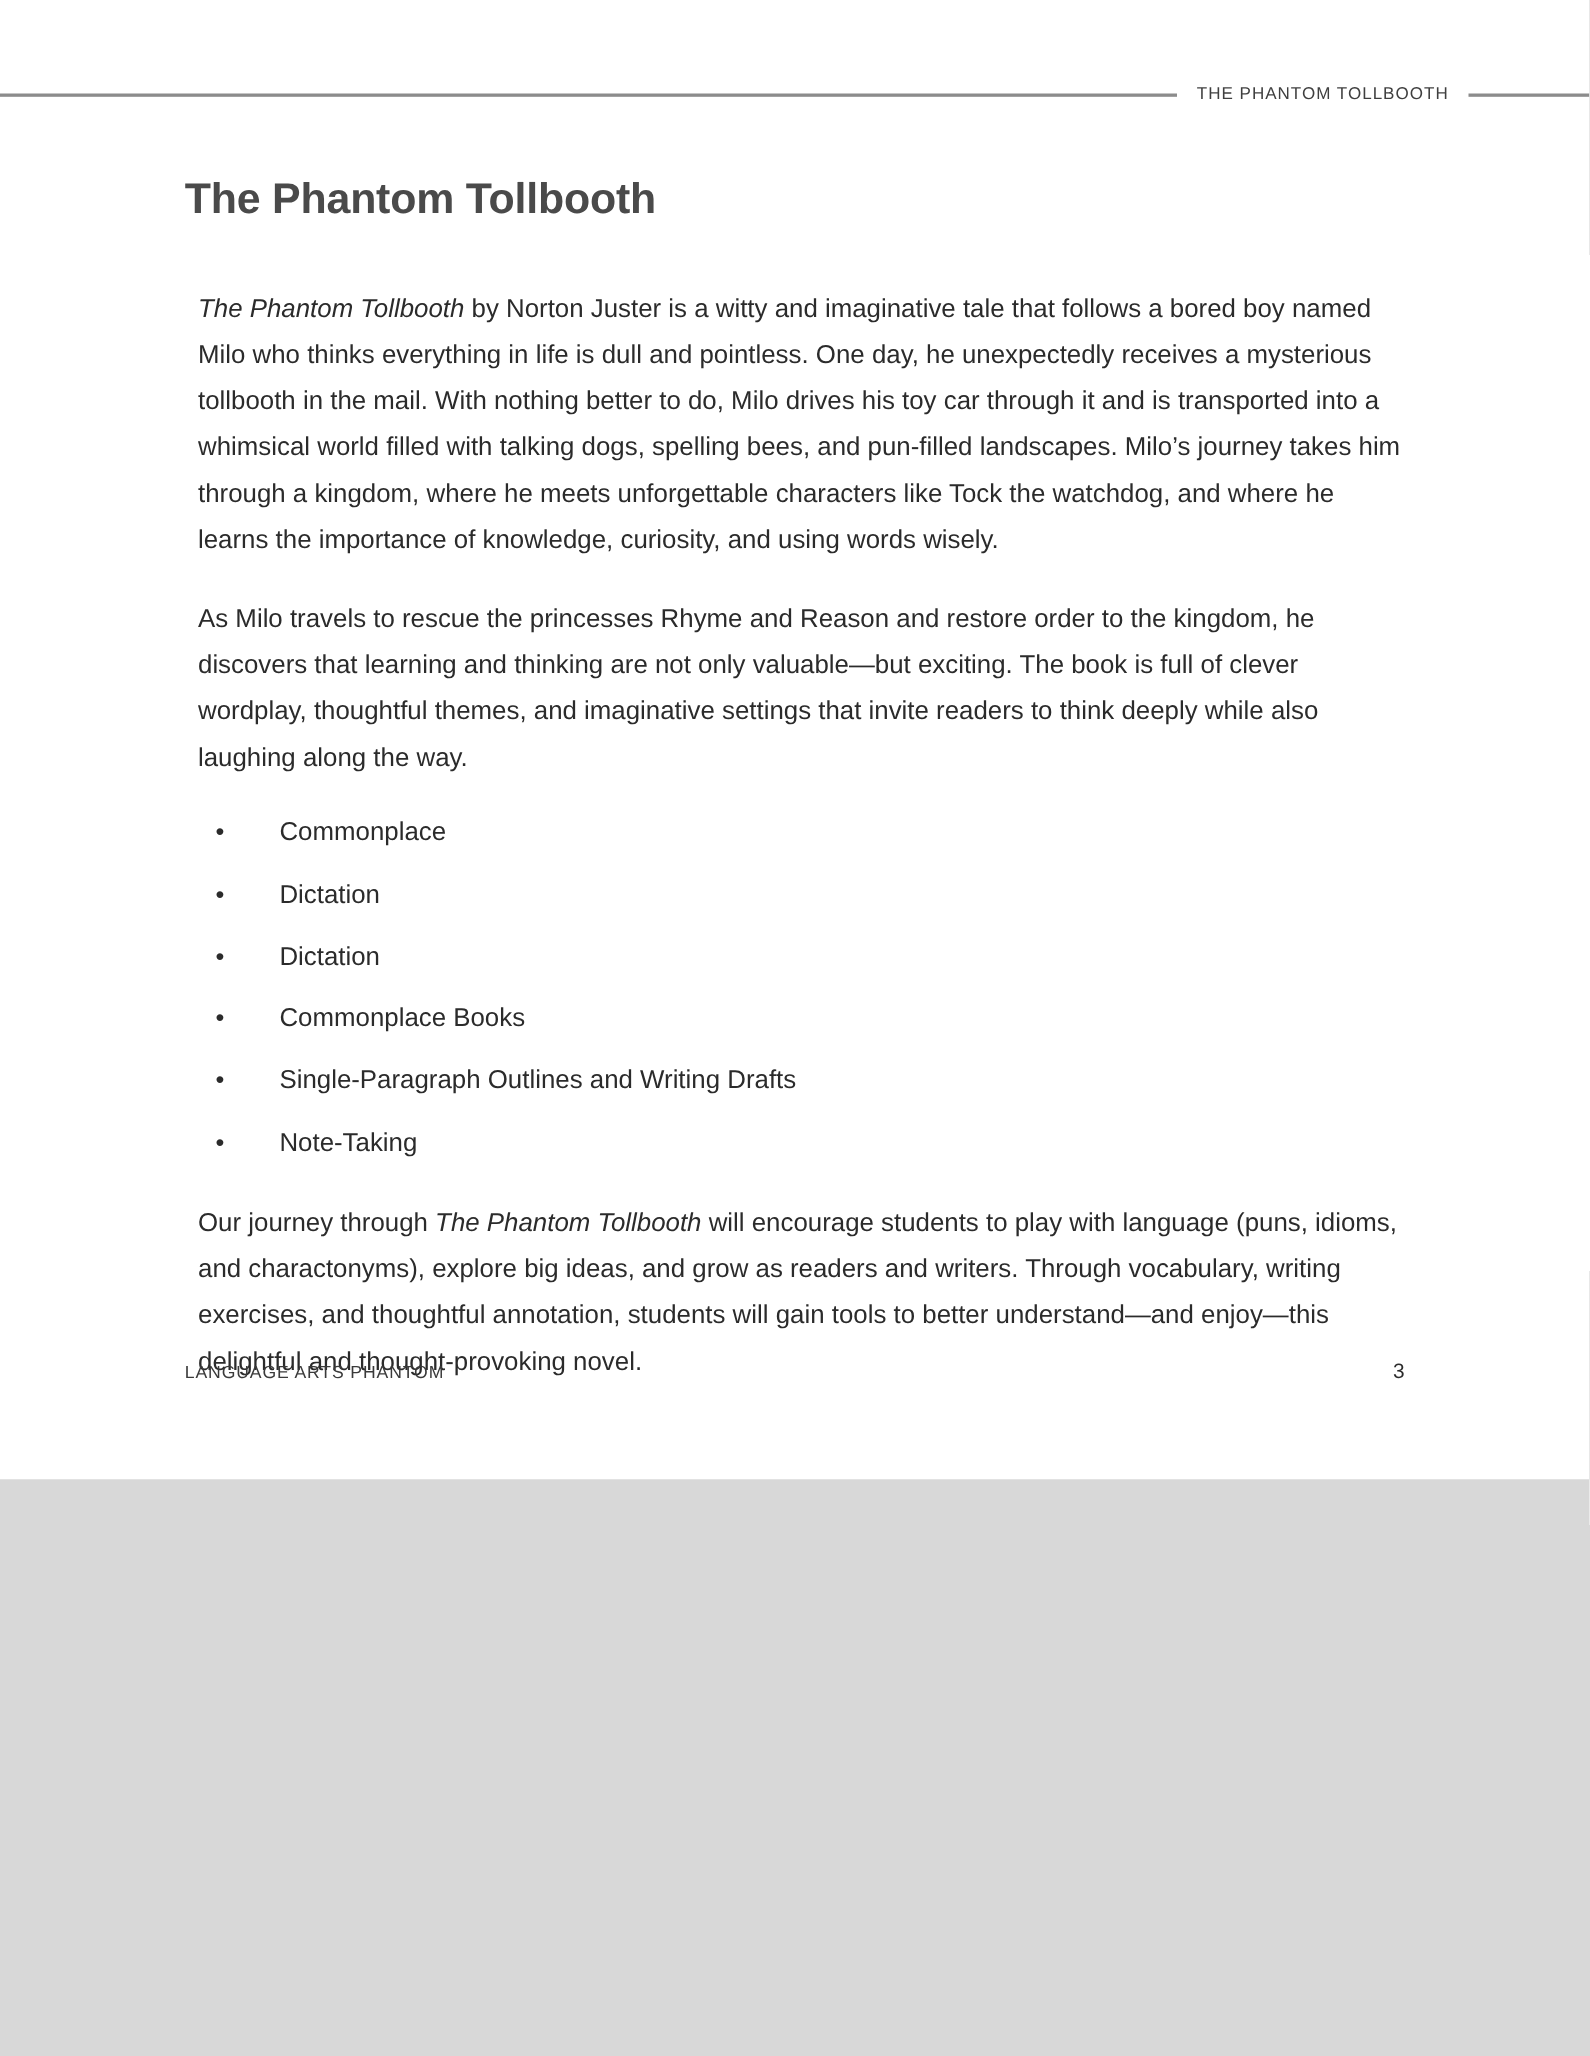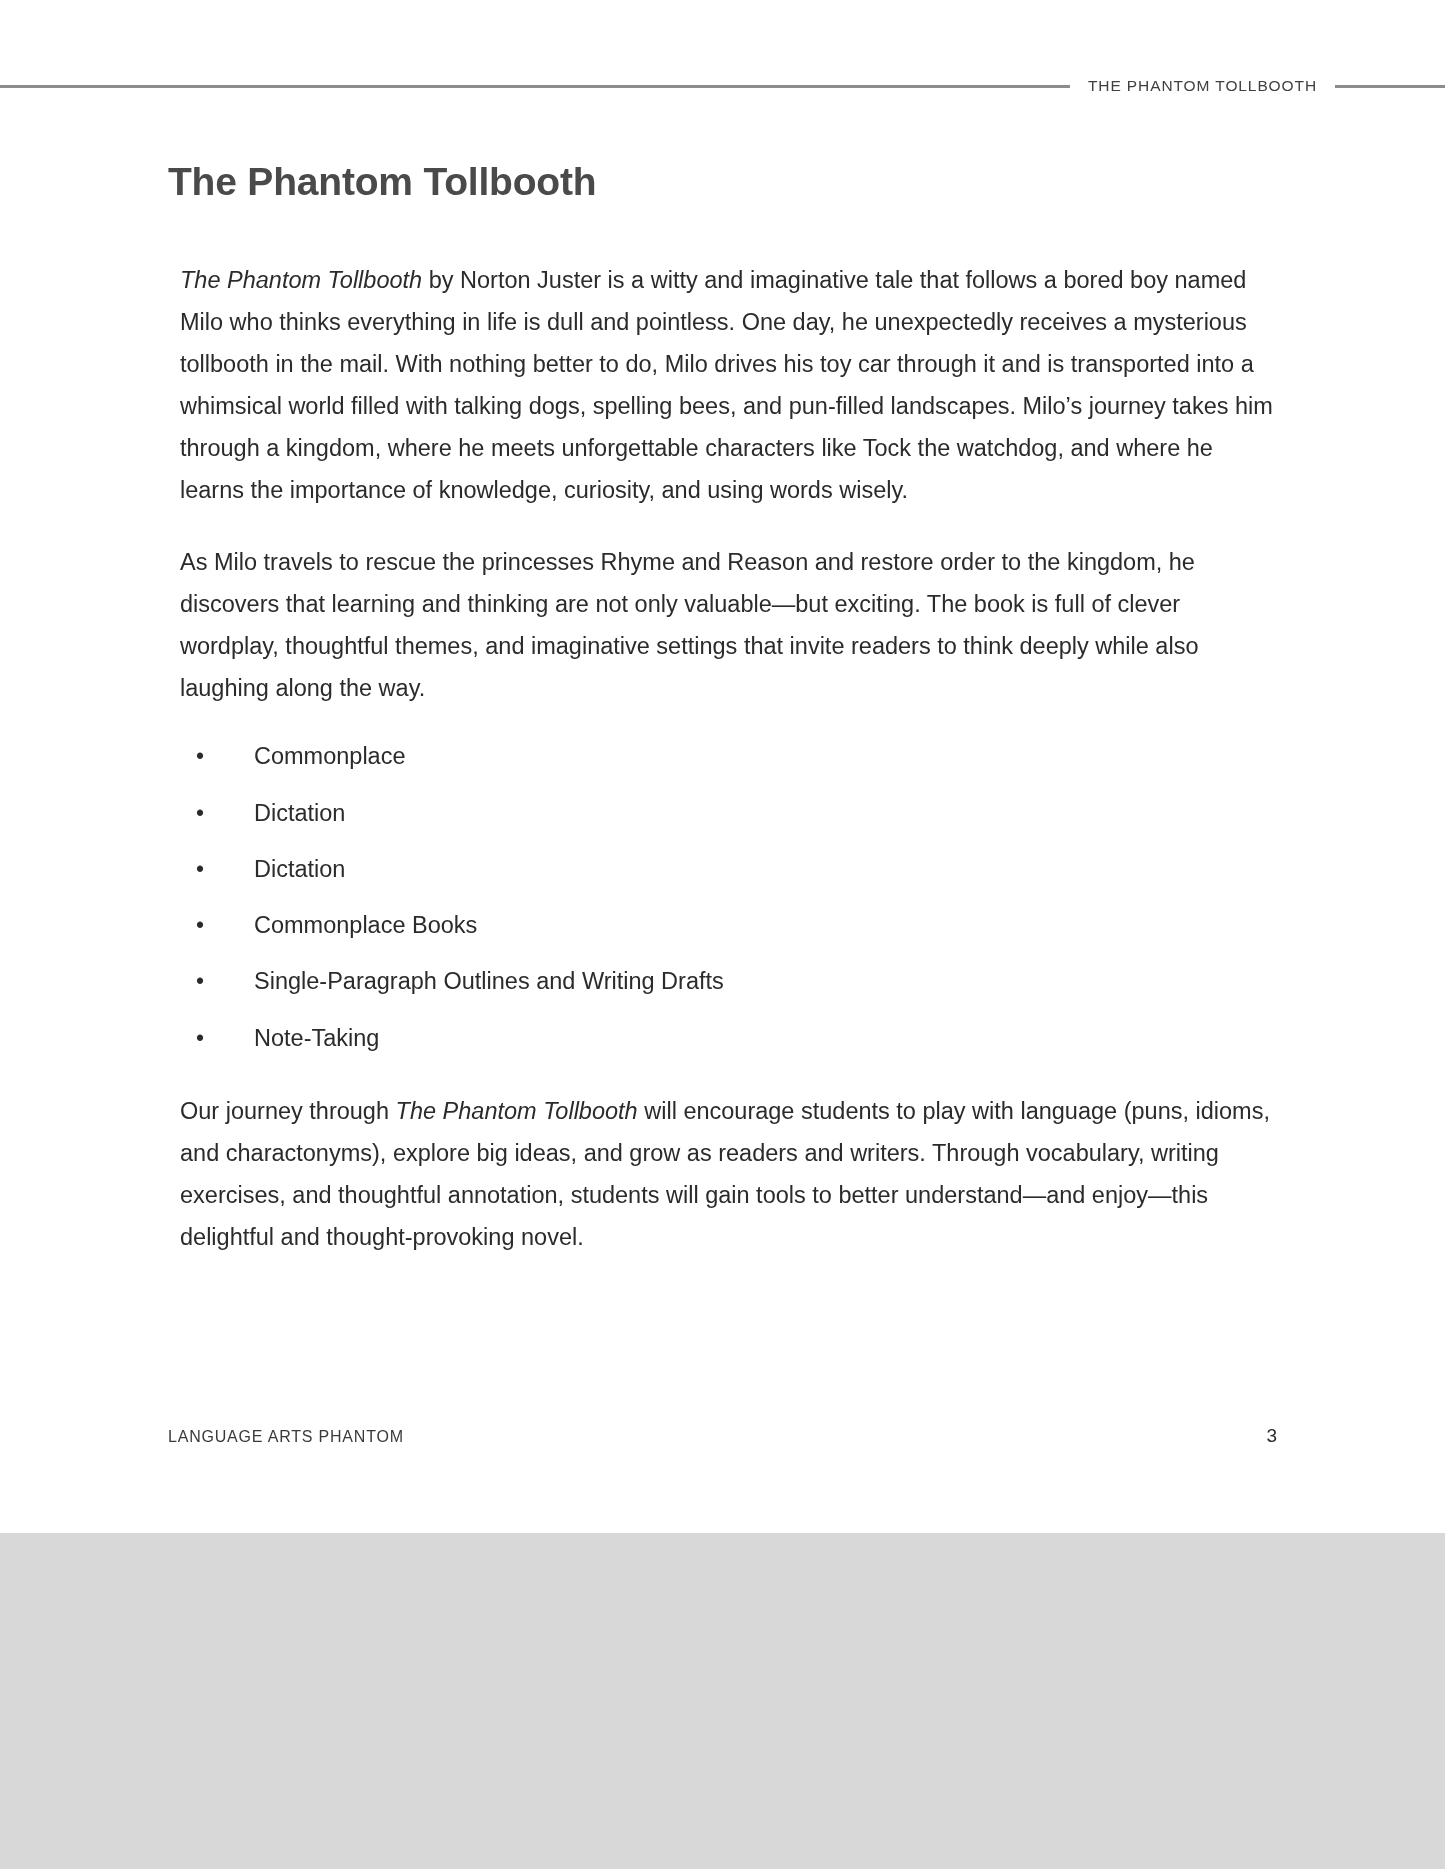--- a/index.html
+++ b/index.html
@@ -6,21 +6,21 @@
     margin: 0;
     padding: 0;
     background: #d8d8d8;
   }
   body {
     font-family: "Liberation Sans", sans-serif;
   }
   .page {
     position: relative;
     width: 1445px;
-    height: 1533px;
+    height: 1345px;
     background: #ffffff;
     margin: 0 auto;
     overflow: hidden;
     box-sizing: border-box;
   }
 
   
   .header {
     position: absolute;
     top: 74px;

